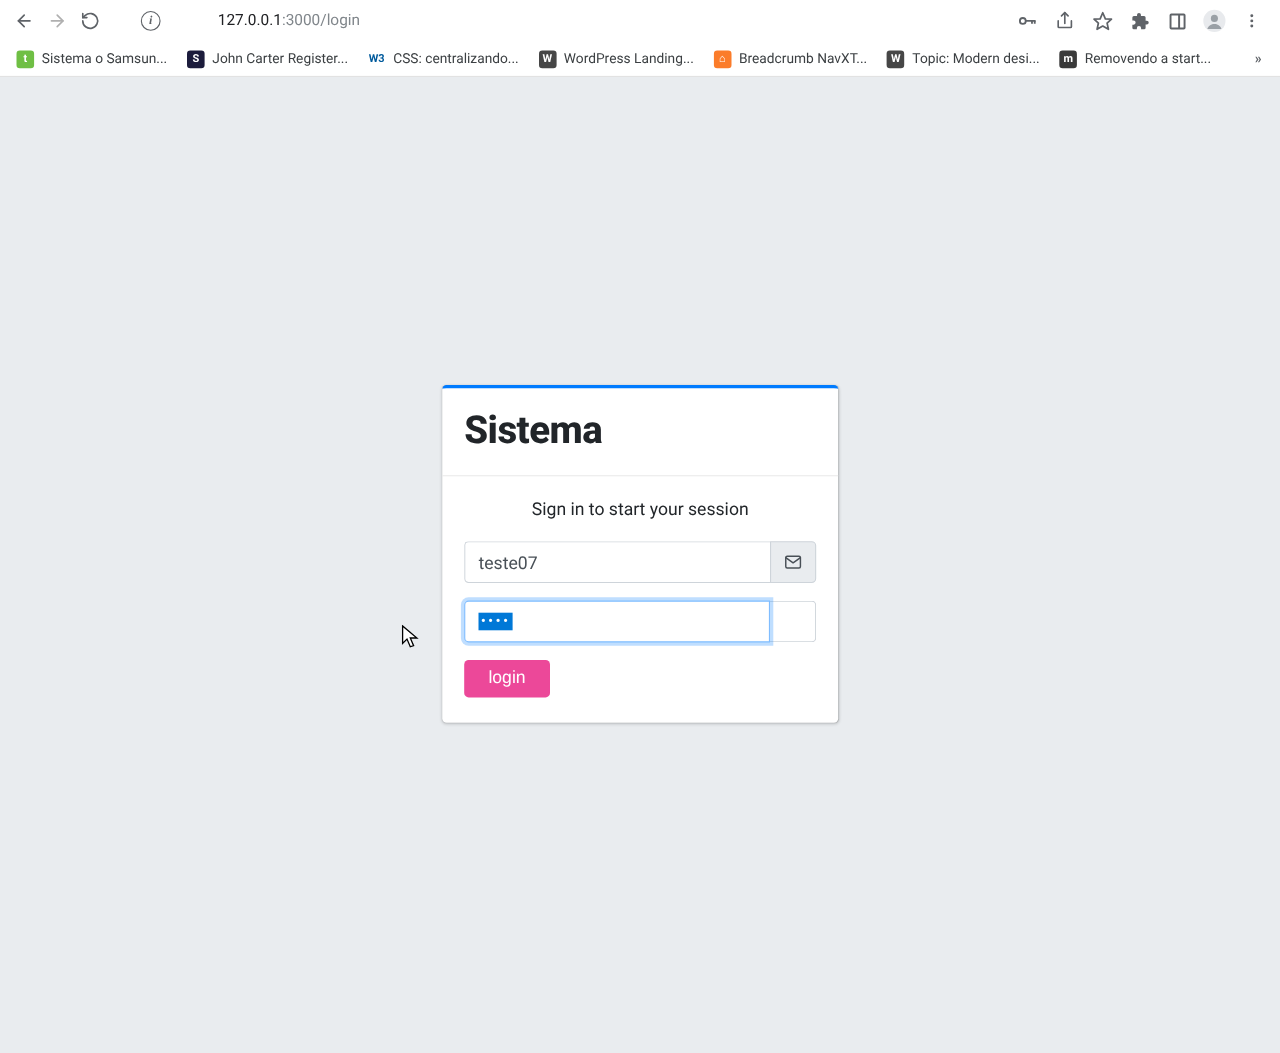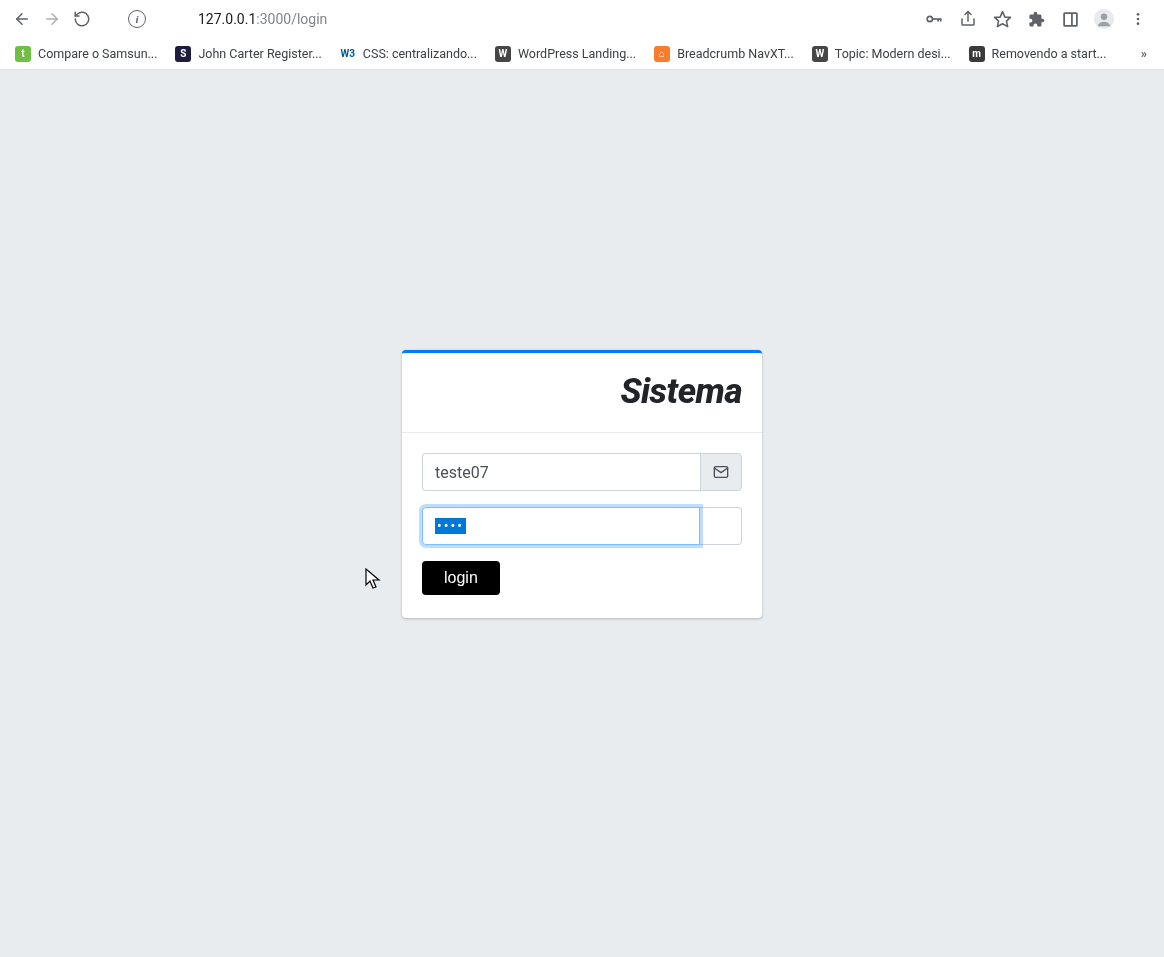--- a/index.html
+++ b/index.html
@@ -19,33 +19,33 @@
     
     .bookmarks-bar { height: 32px; display: flex; align-items: center; padding: 0 8px; background: #fff; border-bottom: 1px solid #e2e2e2; font-size: 12.5px; color: #3c4043; gap: 4px; }
     .bookmark { display: flex; align-items: center; gap: 7px; padding: 4px 7px; border-radius: 4px; cursor: pointer; white-space: nowrap; }
     .bk-icon { width: 16px; height: 16px; border-radius: 3px; display: inline-flex; align-items: center; justify-content: center; font-size: 10px; font-weight: bold; color: white; flex-shrink: 0; }
     .bk-more { margin-left: auto; padding: 4px 8px; color: #5f6368; cursor: pointer; font-weight: bold; letter-spacing: 1px; }
 
     
     .page { height: calc(100% - 70px); background: #e9ecef; display: flex; justify-content: center; align-items: flex-start; padding-top: 280px; }
 
     .login-card { width: 360px; background: #fff; border-radius: 4px; box-shadow: 0 0 1px rgba(0,0,0,0.15), 0 1px 3px rgba(0,0,0,0.2); border-top: 3px solid #007bff; }
-    .card-header { padding: 18px 20px 20px; border-bottom: 1px solid #eaeaea; text-align: right; font-style: italic; }
+    .card-header { padding: 18px 20px 20px; border-bottom: 1px solid #eaeaea; text-align: left; }
     .brand { font-size: 35px; font-weight: 800; color: #212529; letter-spacing: -0.5px; }
     .card-body { padding: 20px; }
     .subtitle { text-align: center; font-size: 16px; color: #212529; margin-bottom: 20px; }
 
     .input-group { display: flex; margin-bottom: 16px; }
     .input-group input { flex: 1; height: 38px; border: 1px solid #ced4da; border-right: none; border-radius: 4px 0 0 4px; padding: 6px 12px; font-size: 16px; color: #495057; outline: none; font-family: inherit; }
     .input-addon { width: 42px; height: 38px; background: #e9ecef; border: 1px solid #ced4da; border-radius: 0 4px 4px 0; display: flex; align-items: center; justify-content: center; color: #495057; }
     .input-group.focused .input-addon { border-left: none; }
     .pwd-sel { background: #0078d7; color: white; display: inline-block; padding: 0 2px; font-size: 14px; letter-spacing: 2px; margin-left: 0; }
     .pwd-wrap { flex: 1; height: 38px; border: 1px solid #80bdff; box-shadow: 0 0 0 3px rgba(0,123,255,0.25); border-radius: 4px 0 0 4px; padding: 6px 12px; font-size: 16px; color: #495057; display: flex; align-items: center; position: relative; z-index: 2; background: #fff; }
 
-    .login-btn { background: #000000; color: #fff; border: none; border-radius: 4px; padding: 8px 22px; font-size: 16px; cursor: pointer; margin-bottom: 3px; }
+    .login-btn { background: #ec4899; color: #fff; border: none; border-radius: 4px; padding: 8px 22px; font-size: 16px; cursor: pointer; margin-bottom: 3px; }
     .links a { display: block; color: #007bff; font-size: 16px; text-decoration: none; margin-top: 6px; cursor: pointer; }
 
     .cursor-arrow { position: absolute; left: 365px; top: 568px; pointer-events: none; z-index: 9999; }
   </style>
 </head>
 <body>
 
 <div class="browser-toolbar">
   <button class="nav-btn">
     <svg width="18" height="18" viewBox="0 0 24 24" stroke="#5f6368" stroke-width="2" fill="none" stroke-linecap="round" stroke-linejoin="round">
@@ -115,21 +115,21 @@
           <circle cx="12" cy="19" r="2"></circle>
         </svg>
     </span>
   </div>
 </div>
 
 <div class="bookmarks-bar">
   <div id="bookmarks-container" style="display:flex;gap:4px;">
       <div class="bookmark">
         <span class="bk-icon" style="background: rgb(111, 191, 68);">t</span>
-        <span>Compare o Samsun...</span>
+        <span>Sistema o Samsun...</span>
       </div>
       <div class="bookmark">
         <span class="bk-icon" style="background: rgb(28, 28, 60);">S</span>
         <span>John Carter Register...</span>
       </div>
       <div class="bookmark">
         <span class="bk-icon" style="background: rgb(255, 255, 255); color: rgb(0, 90, 156); text-align: center;">W3</span>
         <span>CSS: centralizando...</span>
       </div>
       <div class="bookmark">
@@ -151,20 +151,21 @@
     </div>
   <span class="bk-more">»</span>
 </div>
 
 <div class="page">
   <div class="login-card">
     <div class="card-header">
       <div class="brand">Sistema</div>
     </div>
     <div class="card-body">
+      <p class="subtitle">Sign in to start your session</p>
 
       <div class="input-group">
         <input type="text" value="teste07" style="">
         <span class="input-addon">
           <svg width="16" height="16" viewBox="0 0 24 24" fill="none" stroke="#495057" stroke-width="2" stroke-linecap="round" stroke-linejoin="round">
               <rect x="2" y="4" width="20" height="16" rx="2"></rect>
               <polyline points="2,6 12,13 22,6"></polyline>
             </svg>
         </span>
       </div>

